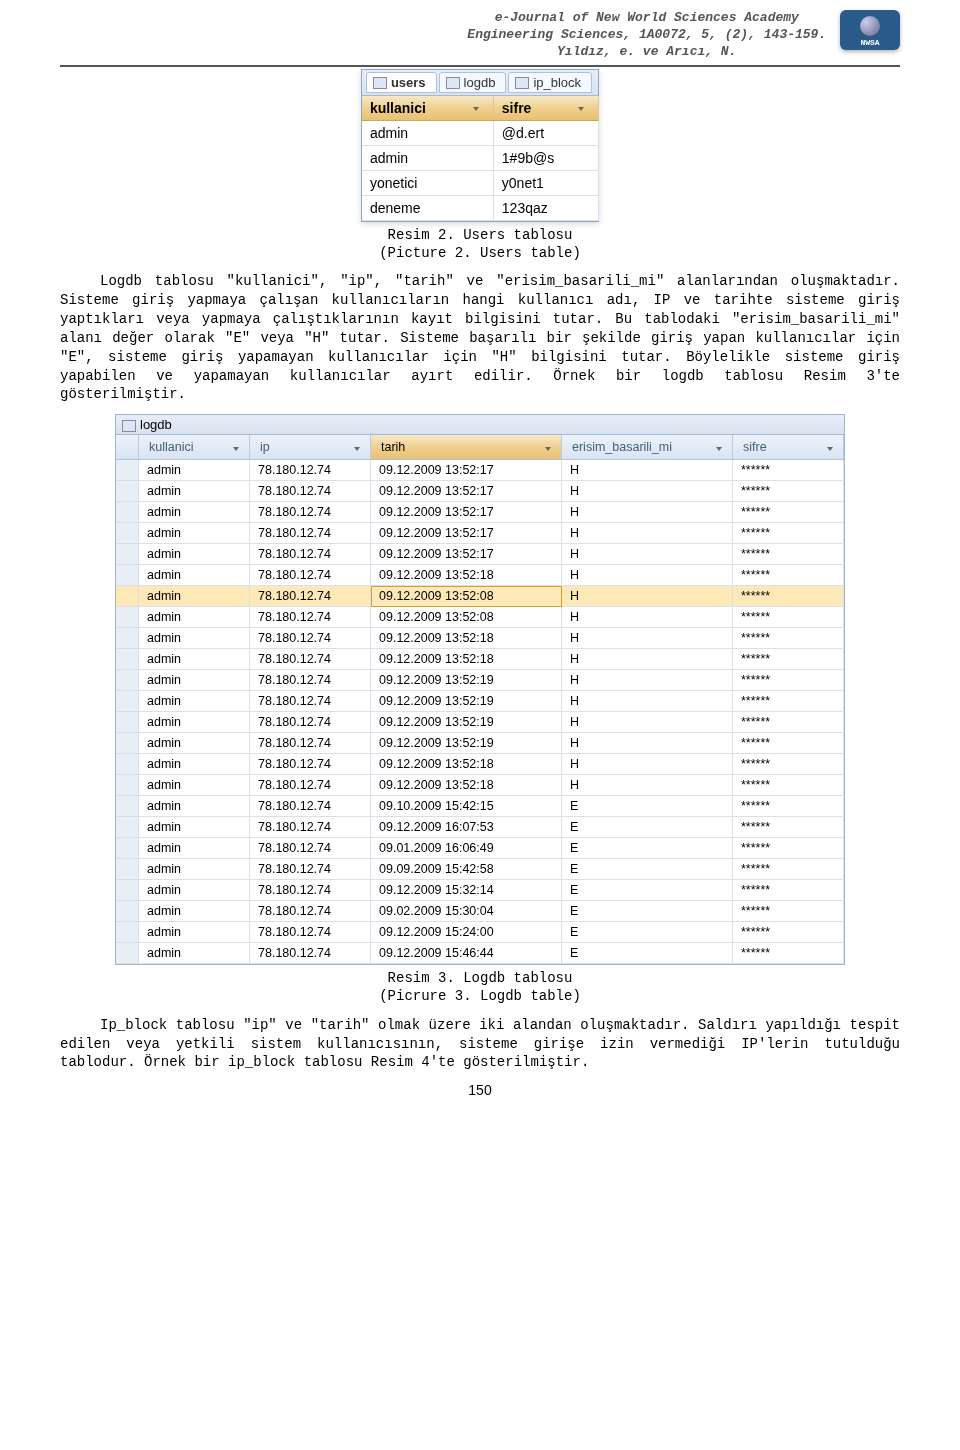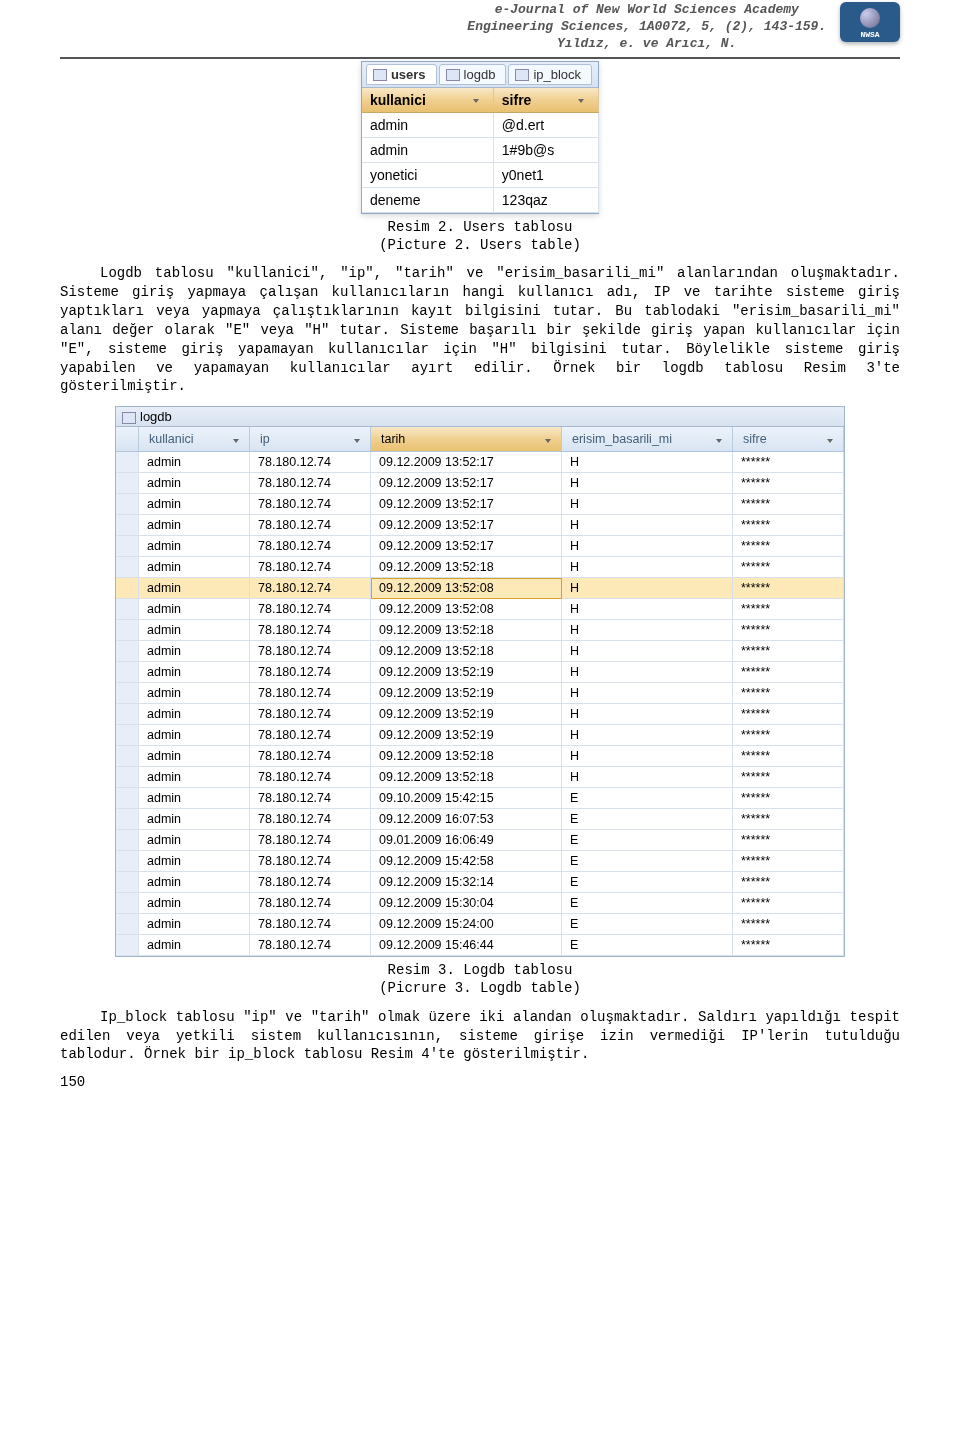--- a/index.html
+++ b/index.html
@@ -4,21 +4,21 @@
 <style>
   body {
     margin: 0;
     padding: 0;
     font-family: "Courier New", monospace;
     font-size: 14px;
     background: white;
     width: 960px;
   }
   .page {
-    padding: 2px 60px 20px 60px;
+    padding: 10px 60px 20px 60px;
   }
   .header {
     text-align: right;
     font-style: italic;
     font-weight: bold;
     font-size: 13px;
     line-height: 1.3;
     margin-bottom: 2px;
     position: relative;
     color: #555;
@@ -168,21 +168,21 @@
   }
   .lgrid-cell.sel-box {
     width: 14px; padding: 3px 4px;
     background: #e8eef8;
   }
   .lgrid-hdr .lgrid-cell.sel-box { background: linear-gradient(#ecf2fa, #d8e4f2); }
   .cell-focus {
     outline: 1px solid #d8a028;
     outline-offset: -1px;
   }
-  .page-num { font-family: Liberation Mono, monospace; }
+  .page-num { text-align: center; font-family: Liberation Sans, sans-serif; }
 </style>
 </head>
 <body>
 
 <div class="page">
   <div class="header">
     <span class="header-lines">
       <span>e-Journal of New World Sciences Academy</span><br>
       <span>Engineering Sciences, 1A0072, 5, (2), 143-159.</span><br>
       <span>Yıldız, e. ve Arıcı, N.</span>
@@ -388,37 +388,37 @@
             <div class="lgrid-cell" style="min-width: 90px;">admin</div>
             <div class="lgrid-cell" style="min-width: 100px;">78.180.12.74</div>
             <div class="lgrid-cell" style="min-width: 170px;">09.01.2009 16:06:49</div>
             <div class="lgrid-cell" style="min-width: 150px;">E</div>
             <div class="lgrid-cell" style="min-width: 90px;">******</div>
           </div>
           <div class="lgrid-row">
             <div class="lgrid-cell sel-box"></div>
             <div class="lgrid-cell" style="min-width: 90px;">admin</div>
             <div class="lgrid-cell" style="min-width: 100px;">78.180.12.74</div>
-            <div class="lgrid-cell" style="min-width: 170px;">09.12.2009 15:42:58</div>
+            <div class="lgrid-cell" style="min-width: 170px;">09.09.2009 15:42:58</div>
             <div class="lgrid-cell" style="min-width: 150px;">E</div>
             <div class="lgrid-cell" style="min-width: 90px;">******</div>
           </div>
           <div class="lgrid-row">
             <div class="lgrid-cell sel-box"></div>
             <div class="lgrid-cell" style="min-width: 90px;">admin</div>
             <div class="lgrid-cell" style="min-width: 100px;">78.180.12.74</div>
             <div class="lgrid-cell" style="min-width: 170px;">09.12.2009 15:32:14</div>
             <div class="lgrid-cell" style="min-width: 150px;">E</div>
             <div class="lgrid-cell" style="min-width: 90px;">******</div>
           </div>
           <div class="lgrid-row">
             <div class="lgrid-cell sel-box"></div>
             <div class="lgrid-cell" style="min-width: 90px;">admin</div>
             <div class="lgrid-cell" style="min-width: 100px;">78.180.12.74</div>
-            <div class="lgrid-cell" style="min-width: 170px;">09.12.2009 15:30:04</div>
+            <div class="lgrid-cell" style="min-width: 170px;">09.02.2009 15:30:04</div>
             <div class="lgrid-cell" style="min-width: 150px;">E</div>
             <div class="lgrid-cell" style="min-width: 90px;">******</div>
           </div>
           <div class="lgrid-row">
             <div class="lgrid-cell sel-box"></div>
             <div class="lgrid-cell" style="min-width: 90px;">admin</div>
             <div class="lgrid-cell" style="min-width: 100px;">78.180.12.74</div>
             <div class="lgrid-cell" style="min-width: 170px;">09.12.2009 15:24:00</div>
             <div class="lgrid-cell" style="min-width: 150px;">E</div>
             <div class="lgrid-cell" style="min-width: 90px;">******</div>

